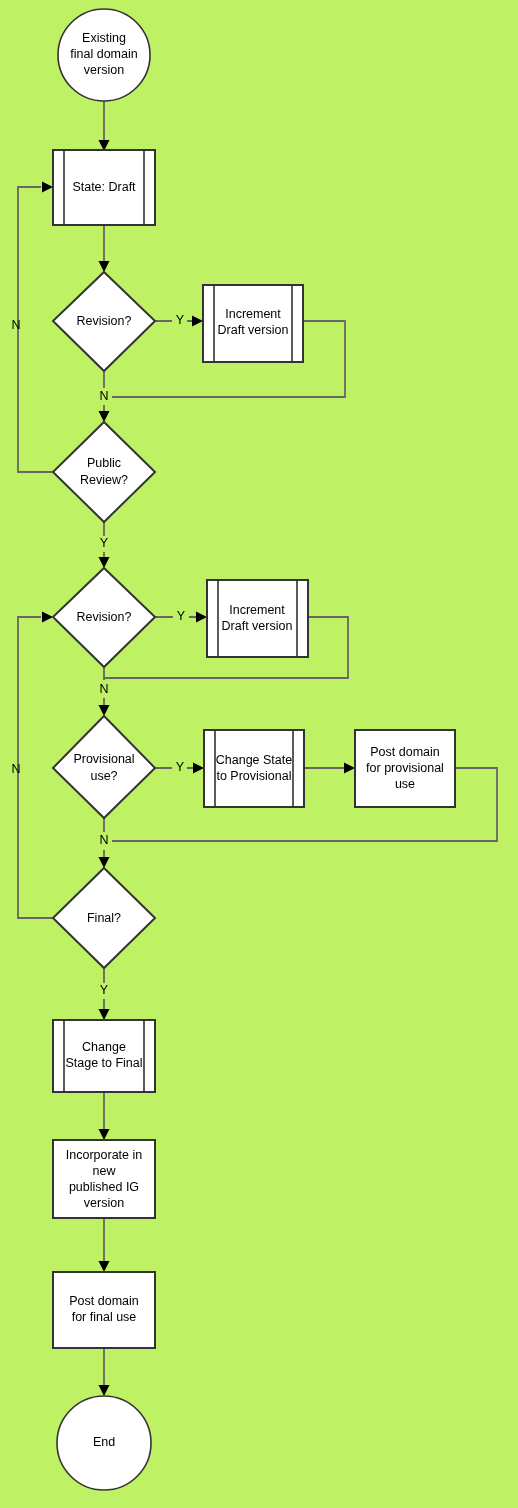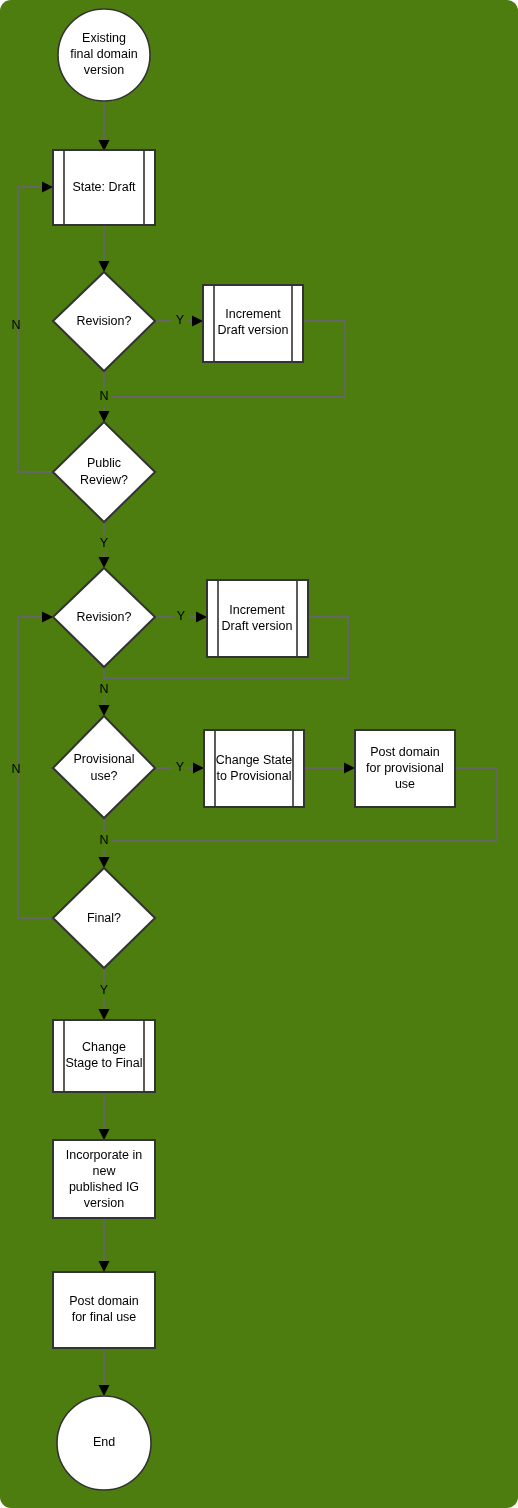--- a/index.html
+++ b/index.html
@@ -7,23 +7,22 @@
     padding: 0;
     background: #ffffff;
   }
   body {
     font-family: "Liberation Sans", sans-serif;
   }
   #flowchart-canvas {
     position: relative;
     width: 518px;
     height: 1508px;
-    background: #4d7c0f;
+    background: #bef264;
     overflow: hidden;
-    border-radius: 11px;
   }
   #flow-svg {
     position: absolute;
     top: 0;
     left: 0;
     width: 518px;
     height: 1508px;
   }
   .shape-text {
     font-family: "Liberation Sans", sans-serif;

